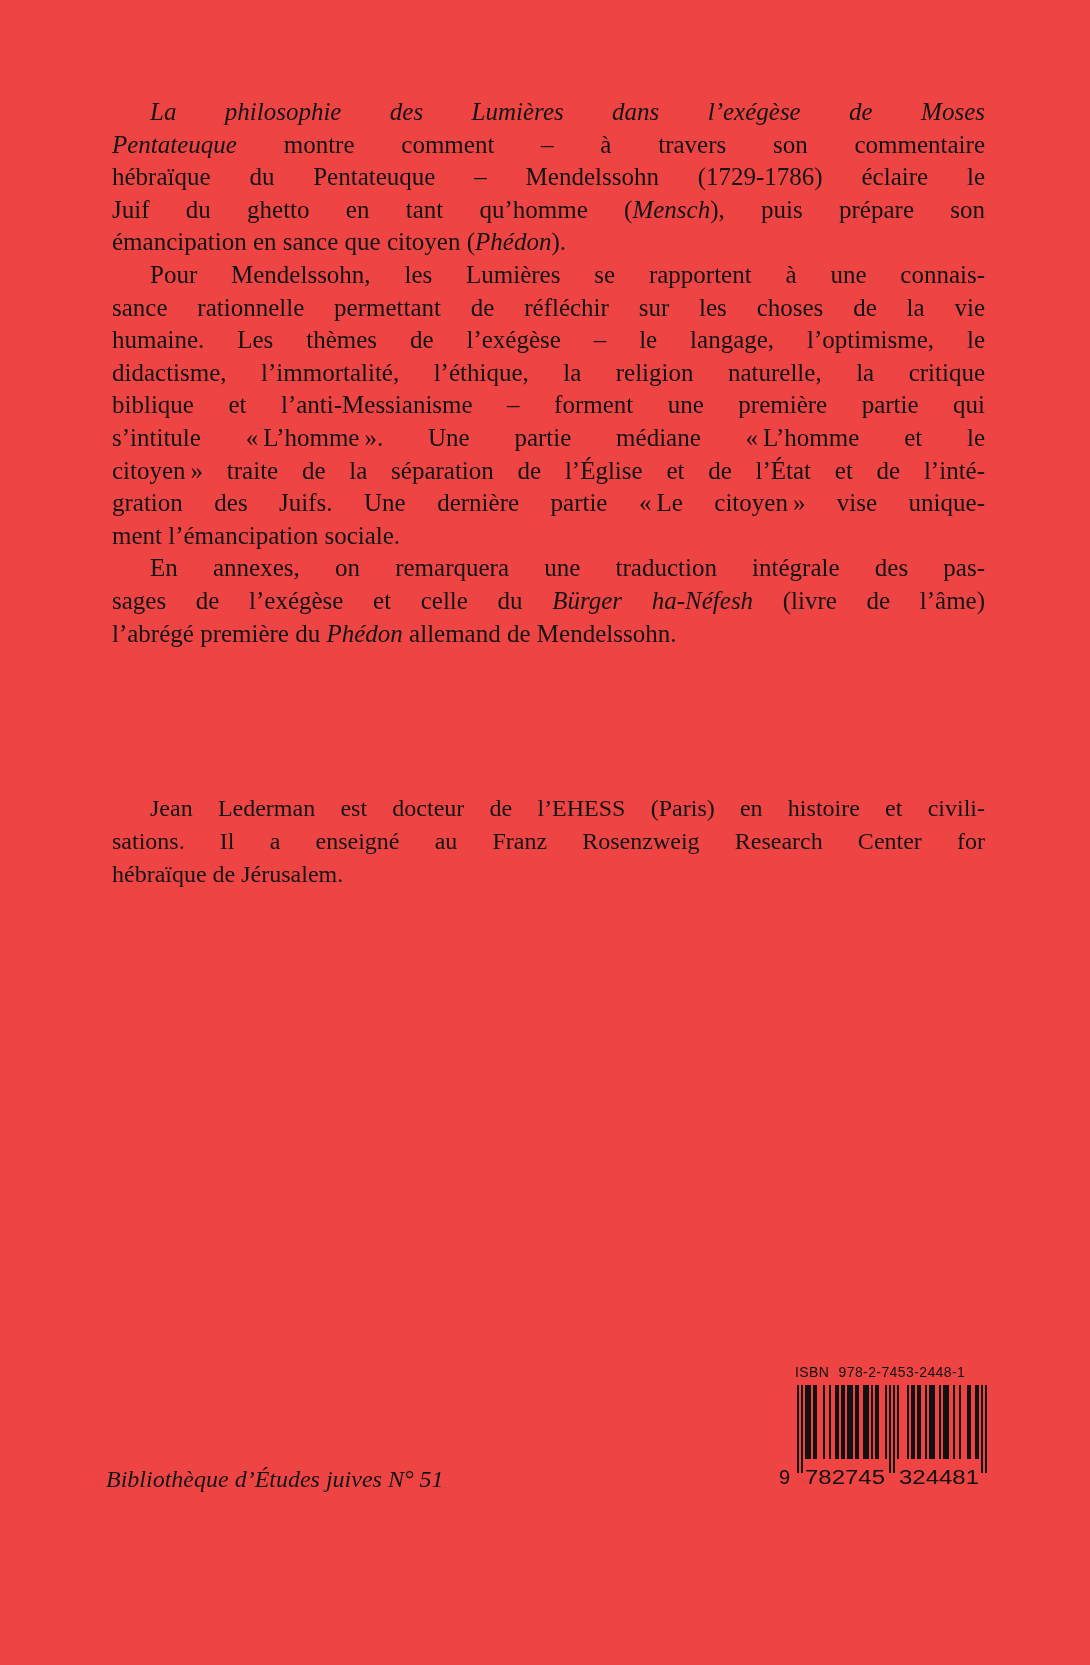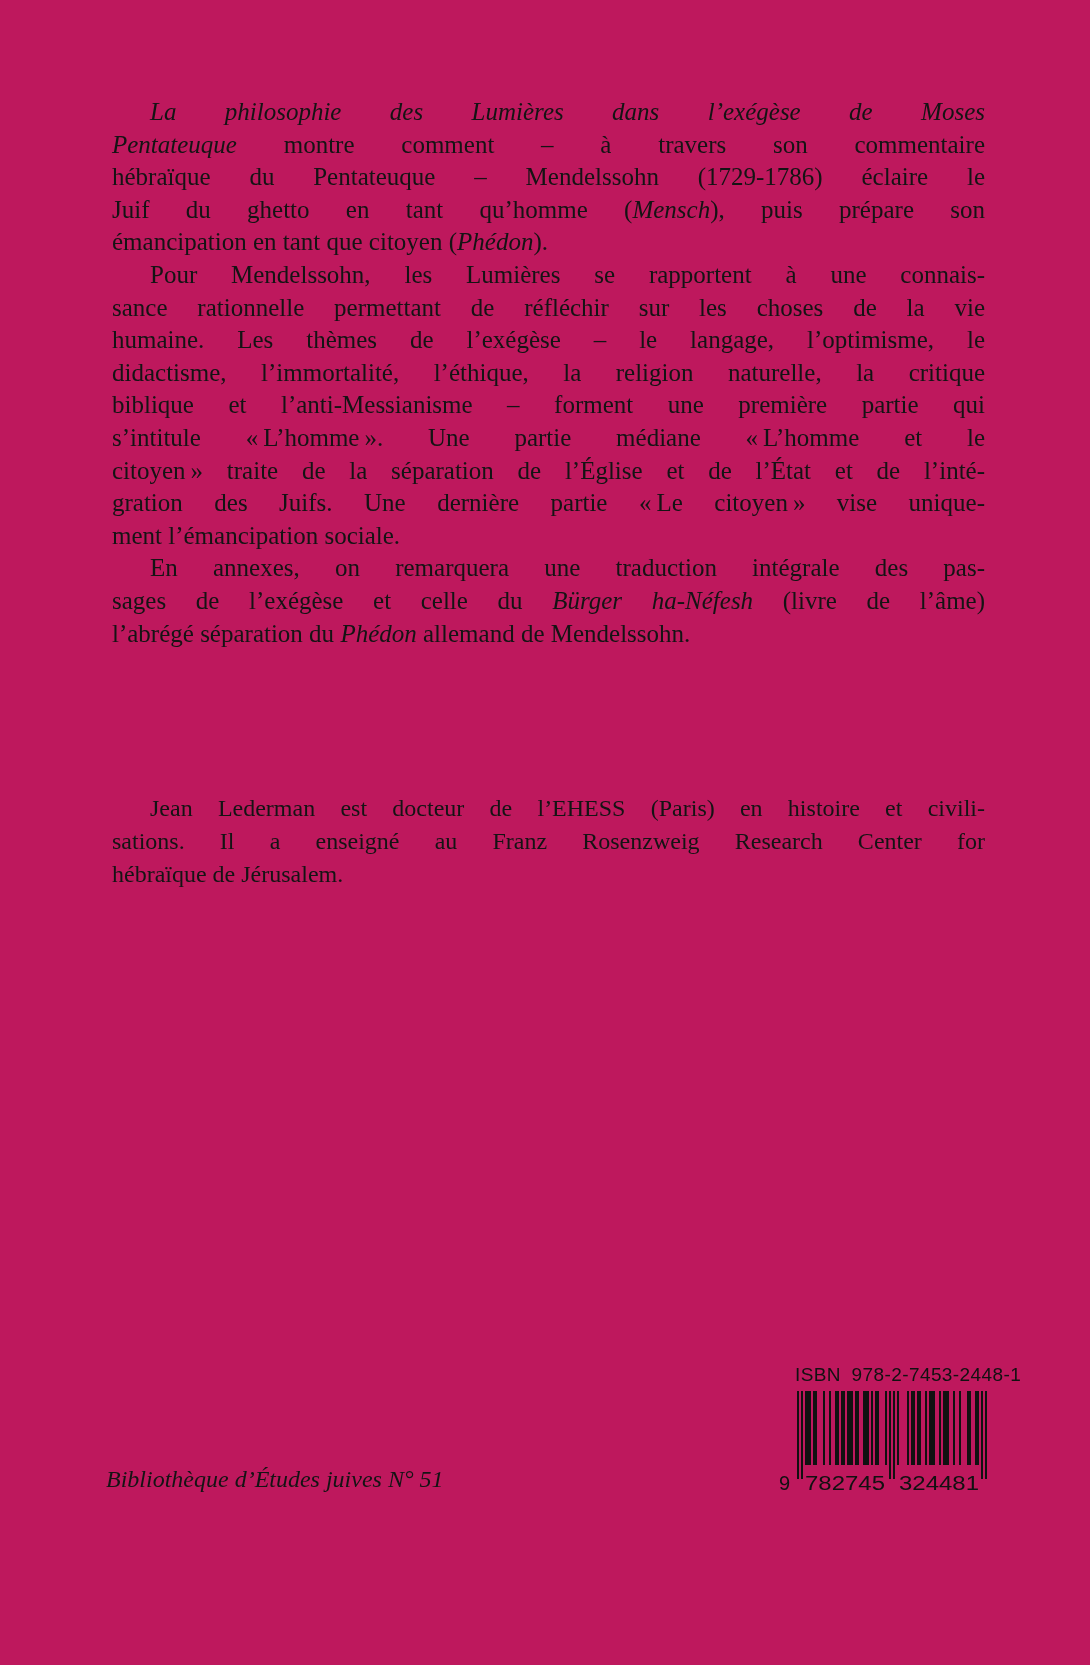--- a/index.html
+++ b/index.html
@@ -1,17 +1,17 @@
 <!DOCTYPE html>
 <html><head>
 <meta charset="utf-8">
 <style>
   html,body{margin:0;padding:0;background:#e8e8e8;}
   .page{
-    position:relative;width:1090px;height:1665px;background:#be185d;
+    position:relative;width:1090px;height:1665px;background:#ef4444;
     font-family:"Liberation Serif",serif;color:#141414;overflow:hidden;
     margin:0 auto;
   }
   .synopsis{
     position:absolute;left:112px;top:96px;width:873px;
     font-size:25px;line-height:32.6px;
   }
   .bio{
     position:absolute;left:112px;top:792px;width:873px;
     font-size:24px;line-height:32.8px;
@@ -19,49 +19,49 @@
   .line{text-align:justify;text-align-last:justify;}
   .line.last{text-align-last:left;}
   .line.first{text-indent:38px;}
   .it{font-style:italic;}
   .footer-series{
     position:absolute;left:106px;top:1466px;
     font-size:24px;font-style:italic;white-space:nowrap;
   }
   .isbn-area{position:absolute;left:775px;top:1364px;width:215px;}
   .isbn-label{
-    font-family:"Liberation Sans",sans-serif;font-size:19px;
+    font-family:"Liberation Sans",sans-serif;font-size:14px;
     padding-left:20px;letter-spacing:.4px;word-spacing:5px;white-space:nowrap;
     color:#111;
   }
   .barcode-svg{display:block;margin-top:5px;}
 </style>
 </head>
 <body>
 
 <div class="page">
 
   <div class="synopsis" id="synopsis">
       <div class="line first"><span class="it">La philosophie des Lumières dans l’exégèse de Moses</span></div>
       <div class="line"><span class="it">Pentateuque</span><span> montre comment – à travers son commentaire</span></div>
       <div class="line"><span>hébraïque du Pentateuque – Mendelssohn (1729-1786) éclaire le</span></div>
       <div class="line"><span>Juif du ghetto en tant qu’homme (</span><span class="it">Mensch</span><span>), puis prépare son</span></div>
-      <div class="line last"><span>émancipation en tant que citoyen (</span><span class="it">Phédon</span><span>).</span></div>
+      <div class="line last"><span>émancipation en sance que citoyen (</span><span class="it">Phédon</span><span>).</span></div>
       <div class="line first"><span>Pour Mendelssohn, les Lumières se rapportent à une connais-</span></div>
       <div class="line"><span>sance rationnelle permettant de réfléchir sur les choses de la vie</span></div>
       <div class="line"><span>humaine. Les thèmes de l’exégèse – le langage, l’optimisme, le</span></div>
       <div class="line"><span>didactisme, l’immortalité, l’éthique, la religion naturelle, la critique</span></div>
       <div class="line"><span>biblique et l’anti-Messianisme – forment une première partie qui</span></div>
       <div class="line"><span>s’intitule « L’homme ». Une partie médiane « L’homme et le</span></div>
       <div class="line"><span>citoyen » traite de la séparation de l’Église et de l’État et de l’inté-</span></div>
       <div class="line"><span>gration des Juifs. Une dernière partie « Le citoyen » vise unique-</span></div>
       <div class="line last"><span>ment l’émancipation sociale.</span></div>
       <div class="line first"><span>En annexes, on remarquera une traduction intégrale des pas-</span></div>
       <div class="line"><span>sages de l’exégèse et celle du </span><span class="it">Bürger ha-Néfesh</span><span> (livre de l’âme)</span></div>
-      <div class="line last"><span>l’abrégé séparation du </span><span class="it">Phédon</span><span> allemand de Mendelssohn.</span></div>
+      <div class="line last"><span>l’abrégé première du </span><span class="it">Phédon</span><span> allemand de Mendelssohn.</span></div>
     </div>
 
   <div class="bio" id="bio">
       <div class="line first"><span>Jean Lederman est docteur de l’EHESS (Paris) en histoire et civili-</span></div>
       <div class="line"><span>sations. Il a enseigné au Franz Rosenzweig Research Center for</span></div>
       <div class="line last"><span>hébraïque de Jérusalem.</span></div>
     </div>
 
   <div class="isbn-area">
     <div class="isbn-label">ISBN 978-2-7453-2448-1</div>

